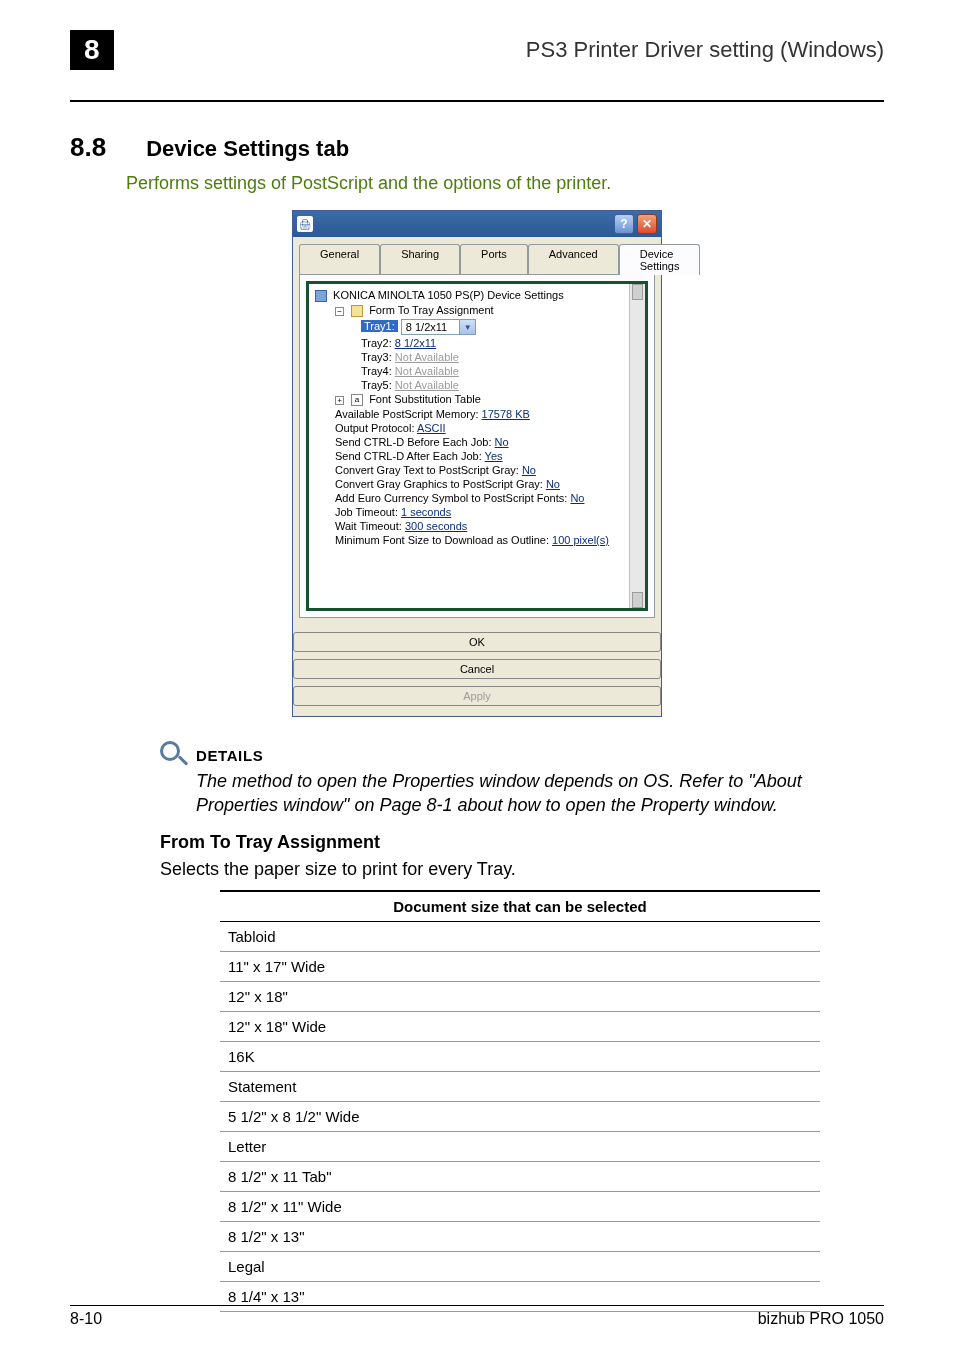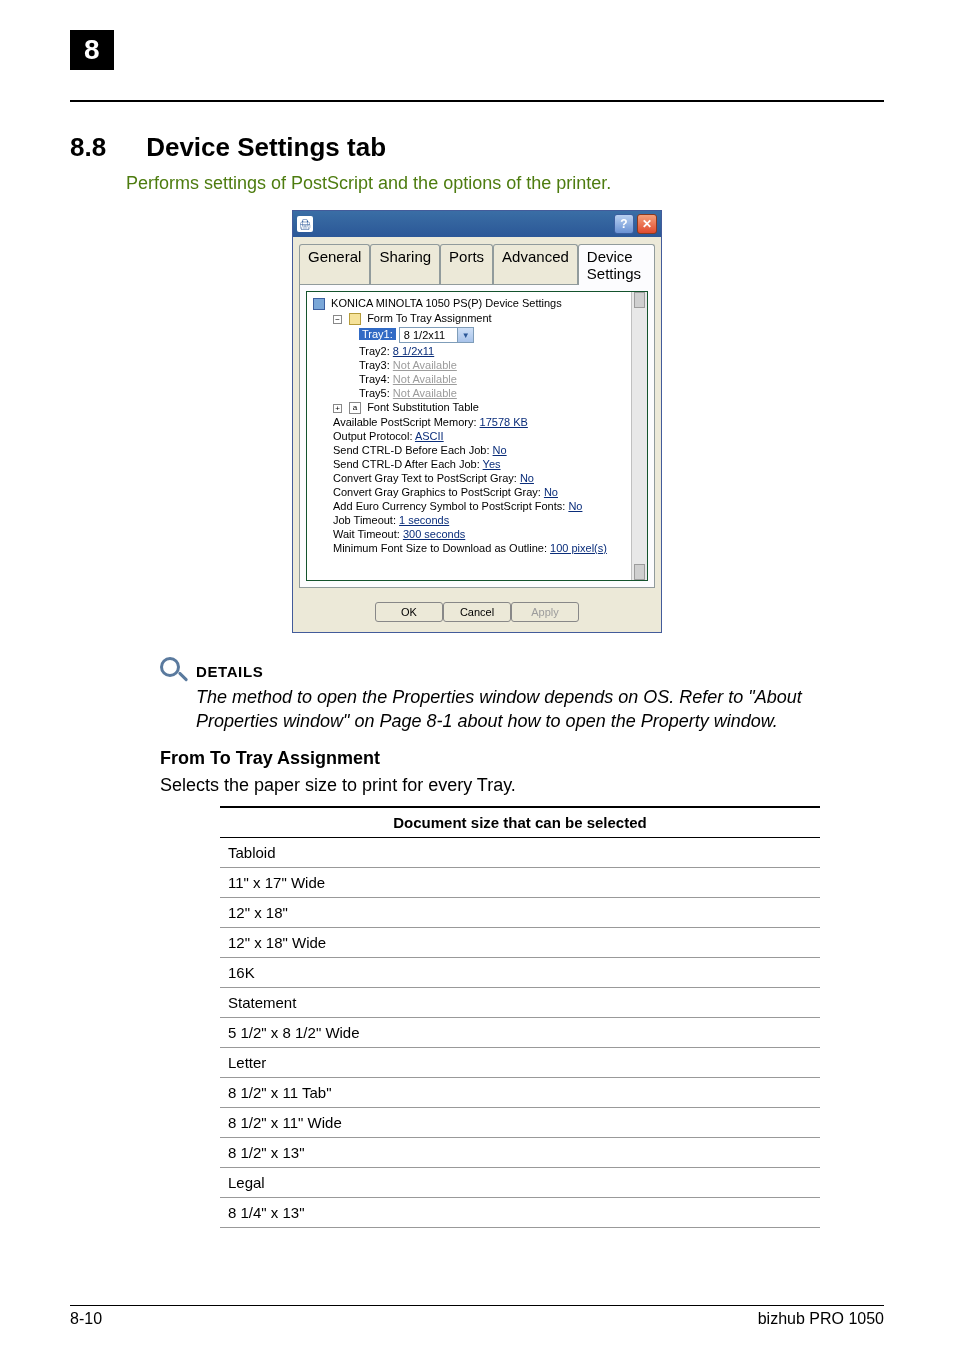--- a/index.html
+++ b/index.html
@@ -14,21 +14,21 @@
     .page { padding: 30px 70px 30px 70px; }
     .top-header { display: flex; align-items: center; margin-bottom: 30px; }
     .chapter-box {
       background: #000; color: #fff; font-weight: bold;
       font-size: 28px; padding: 4px 14px; margin-right: 20px;
     }
     .top-title { font-size: 22px; color: #333; flex: 1; text-align: right; }
     .top-rule { border: none; border-top: 2px solid #000; margin: 0 0 30px 0; }
     .section-row { display: flex; align-items: baseline; gap: 40px; margin-bottom: 10px; }
     .sec-num { font-size: 26px; font-weight: bold; }
-    .sec-title { font-size: 26px; font-weight: bold; }
+    .sec-title { font-size: 22px; font-weight: bold; }
     .body-text { font-size: 18px; margin-left: 56px; margin-bottom: 16px; color: #4d7c0f; }
     .screenshot-wrap { display: flex; justify-content: center; margin: 8px 0 24px; }
 
     
     .xp-dialog {
       width: 370px; border: 1px solid #435b9a; background: #ece9d8;
       font-family: Tahoma, Arial, sans-serif; font-size: 11px;
     }
     .xp-titlebar {
       height: 26px; background: linear-gradient(#3a6ea5,#2b5797);
@@ -39,30 +39,30 @@
     .tb-buttons { display:flex; gap:3px; }
     .tb-btn {
       width: 20px; height: 20px; background: linear-gradient(#f5a07a,#e04b2f);
       border: 1px solid #8b3a1f; border-radius: 3px; color:#fff;
       display:flex; align-items:center; justify-content:center; font-weight:bold; font-size:12px;
     }
     .tb-btn.help { background: linear-gradient(#b9d0f0,#6a92d4); border-color:#3c5f9f; }
     .xp-tabs { display:flex; padding: 6px 6px 0 6px; gap:0; }
     .xp-tab {
       border: 1px solid #919b9c; border-bottom: none; background:#ece9d8;
-      padding: 3px 8px; font-size: 15px; border-radius: 3px 3px 0 0;
+      padding: 3px 20px; font-size: 11px; border-radius: 3px 3px 0 0;
       position: relative; top: 1px;
     }
     .xp-tab.active { background:#fcfcfe; z-index:2; }
     .xp-tabpane {
       margin: 0 6px 6px 6px; border:1px solid #919b9c; background:#fcfcfe;
       padding: 6px; position:relative;
     }
     .tree-box {
-      background:#fff; border:1px solid #14532d; height: 290px; overflow:hidden;
+      background:#fff; border:3px solid #14532d; height: 330px; overflow:hidden;
       position: relative; padding: 4px 0 4px 4px; font-size: 11px;
     }
     .tree-scroll { position:absolute; right:0; top:0; bottom:0; width:16px; background:#e8e8e8; border-left:1px solid #c0c0c0;}
     .tree-scroll::before, .tree-scroll::after {
       content:""; position:absolute; left:2px; right:2px; height:14px; background:#cfcfcf; border:1px solid #9c9c9c;
     }
     .tree-scroll::before { top:0; }
     .tree-scroll::after { bottom:0; }
     .tree-line { padding: 1px 0 1px 0; white-space: nowrap; }
     .lv0 { padding-left: 2px; }
@@ -72,21 +72,21 @@
     .node-icon.printer { background:#7aa7d8; border:1px solid #3c5f9f; }
     .node-icon.folder { background:#f5e29a; border:1px solid #b59b3a; }
     .node-icon.font { background:#fff; border:1px solid #888; font-size:8px; text-align:center; line-height:10px; }
     .plusminus { display:inline-block; width:9px; height:9px; border:1px solid #888; font-size:8px; line-height:8px; text-align:center; margin-right:4px; background:#fff; color:#000;}
     .sel { background:#316ac5; color:#fff; padding:0 3px; }
     .combo { display:inline-block; border:1px solid #7f9db9; background:#fff; height:16px; vertical-align:middle;}
     .combo-inner { display:inline-block; padding: 1px 28px 1px 4px; position:relative;}
     .combo-arrow { position:absolute; right:0; top:0; bottom:0; width:16px; background:linear-gradient(#cfe0f7,#a8c3ea); border-left:1px solid #7f9db9; display:flex; align-items:center; justify-content:center; color:#2b5797; font-size:8px;}
     .linklike { color:#0a2d7a; text-decoration: underline; }
     .grey-na { color:#9c9c9c; text-decoration: underline; }
-    .xp-btnrow { display:flex; justify-content:center; gap:0; padding: 8px 0 10px; }
+    .xp-btnrow { display:flex; justify-content:center; gap:7px; padding: 8px 0 10px; flex-direction: column; }
     .xp-button {
       min-width: 68px; text-align:center; padding:3px 10px; font-size:11px;
       background:#ece9d8; border:1px solid #888; border-radius:3px;
     }
     .xp-button.disabled { color:#9c9c9c; }
 
     
     .details-row { display:flex; align-items:center; gap:8px; margin-left: 90px; margin-top:6px;}
     .mag-icon {
       width:28px; height:28px; position:relative; flex-shrink:0;
@@ -107,20 +107,21 @@
     .footer { position:absolute; bottom:30px; left:70px; right:70px; }
     .footer-rule { border:none; border-top:1px solid #000; margin-bottom:4px;}
     .footer-row { display:flex; justify-content:space-between; font-size:16px;}
   </style>
 </head>
 <body>
 
 <div class="page">
   <div class="top-header">
     <div class="chapter-box">8</div>
+    <div class="top-title">PS3 Printer Driver setting (Windows)</div>
   </div>
   <hr class="top-rule">
 
   <div class="section-row">
     <div class="sec-num">8.8</div>
     <div class="sec-title">Device Settings tab</div>
   </div>
   <p class="body-text">Performs settings of PostScript and the options of the printer.</p>
 
   <div class="screenshot-wrap">

